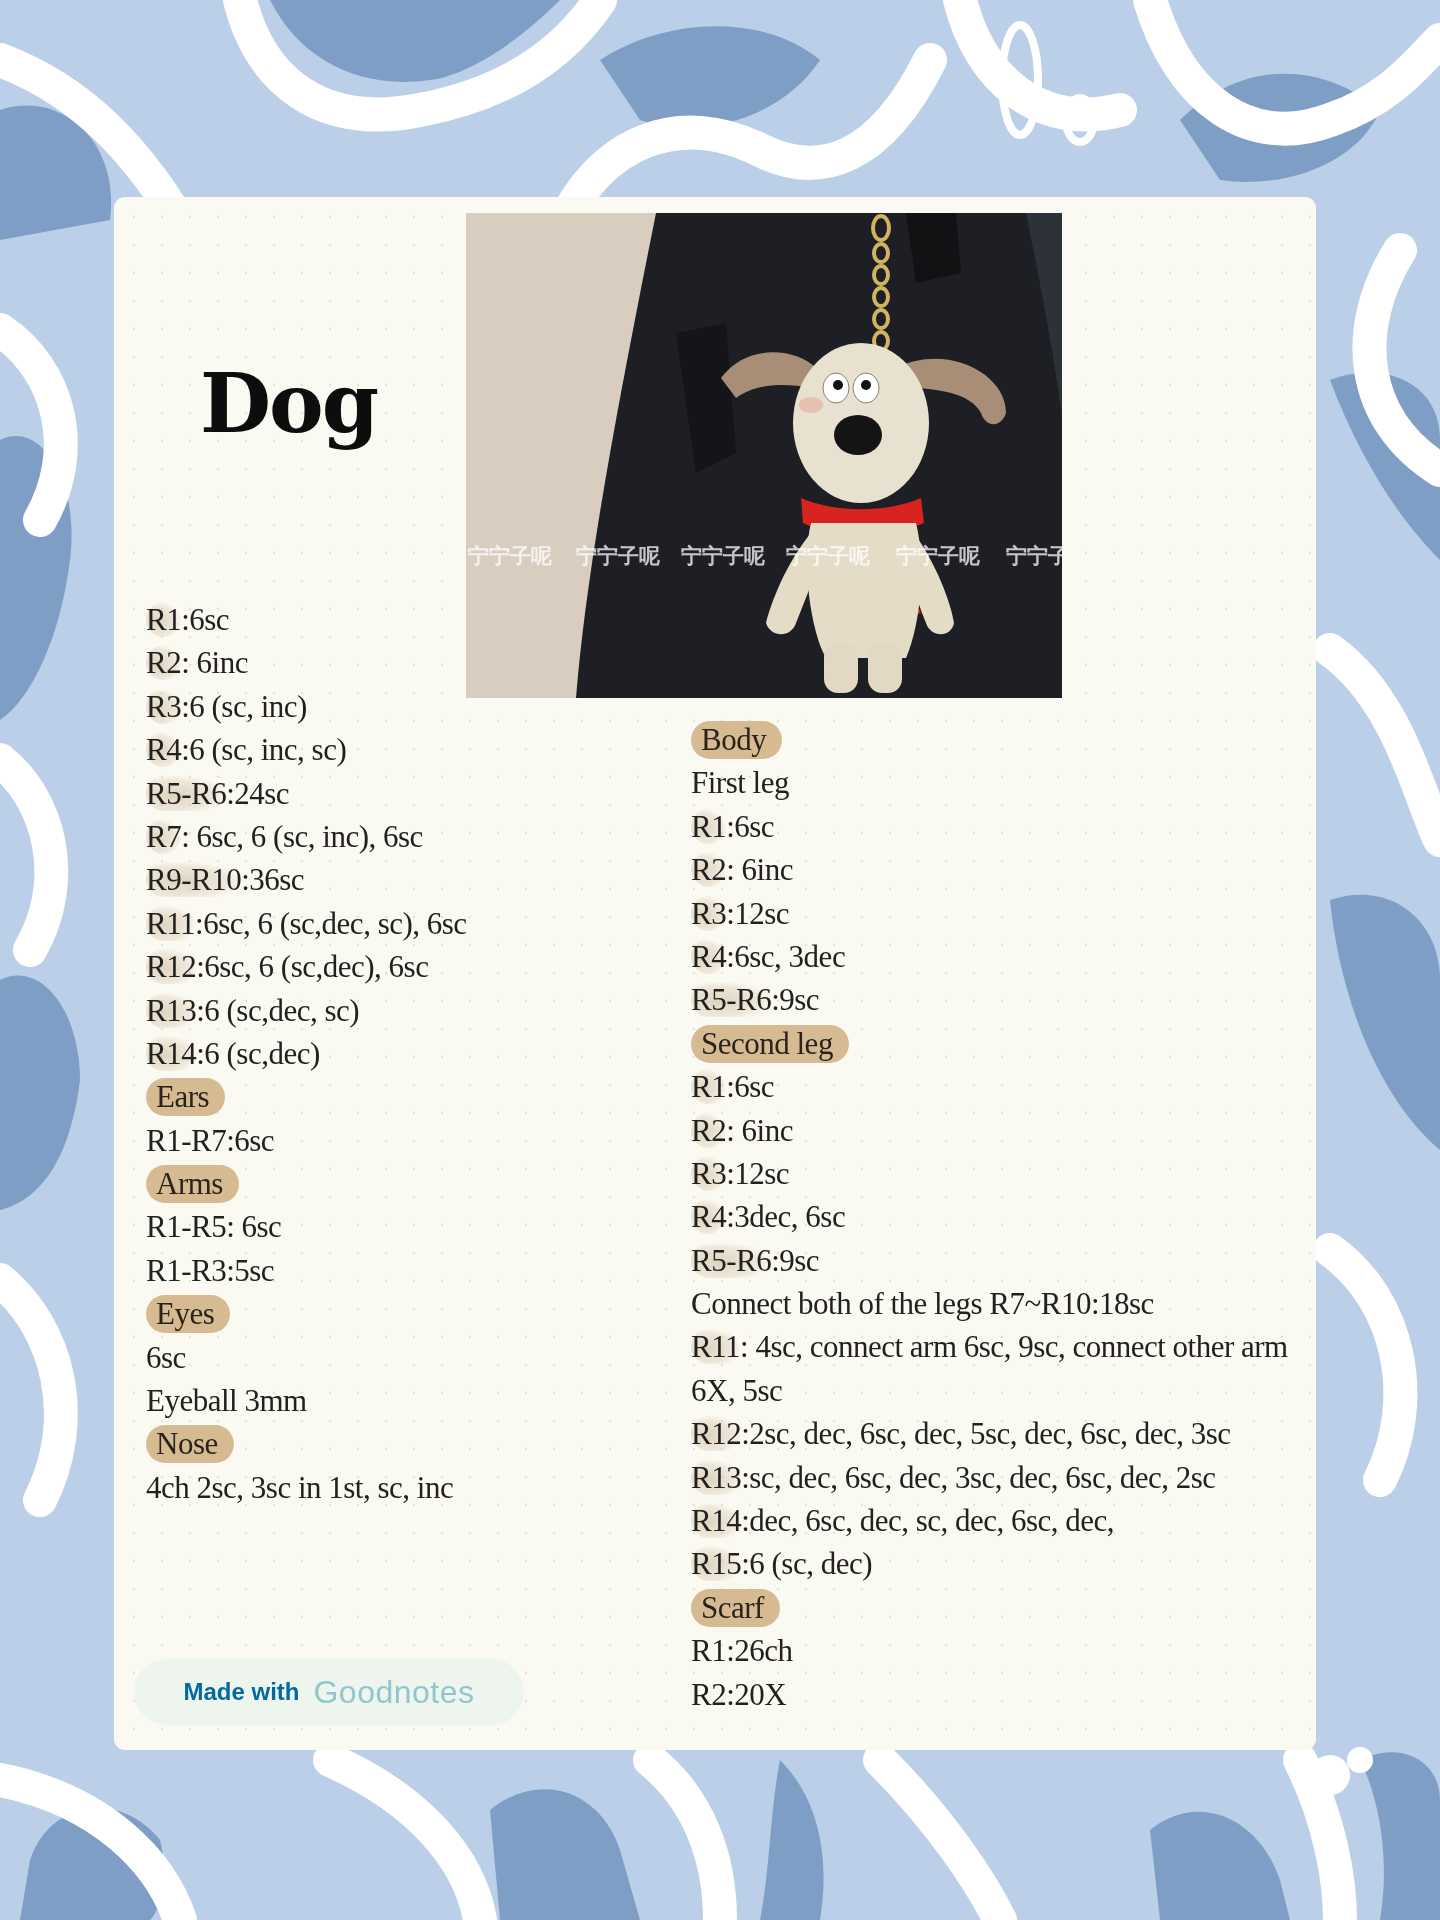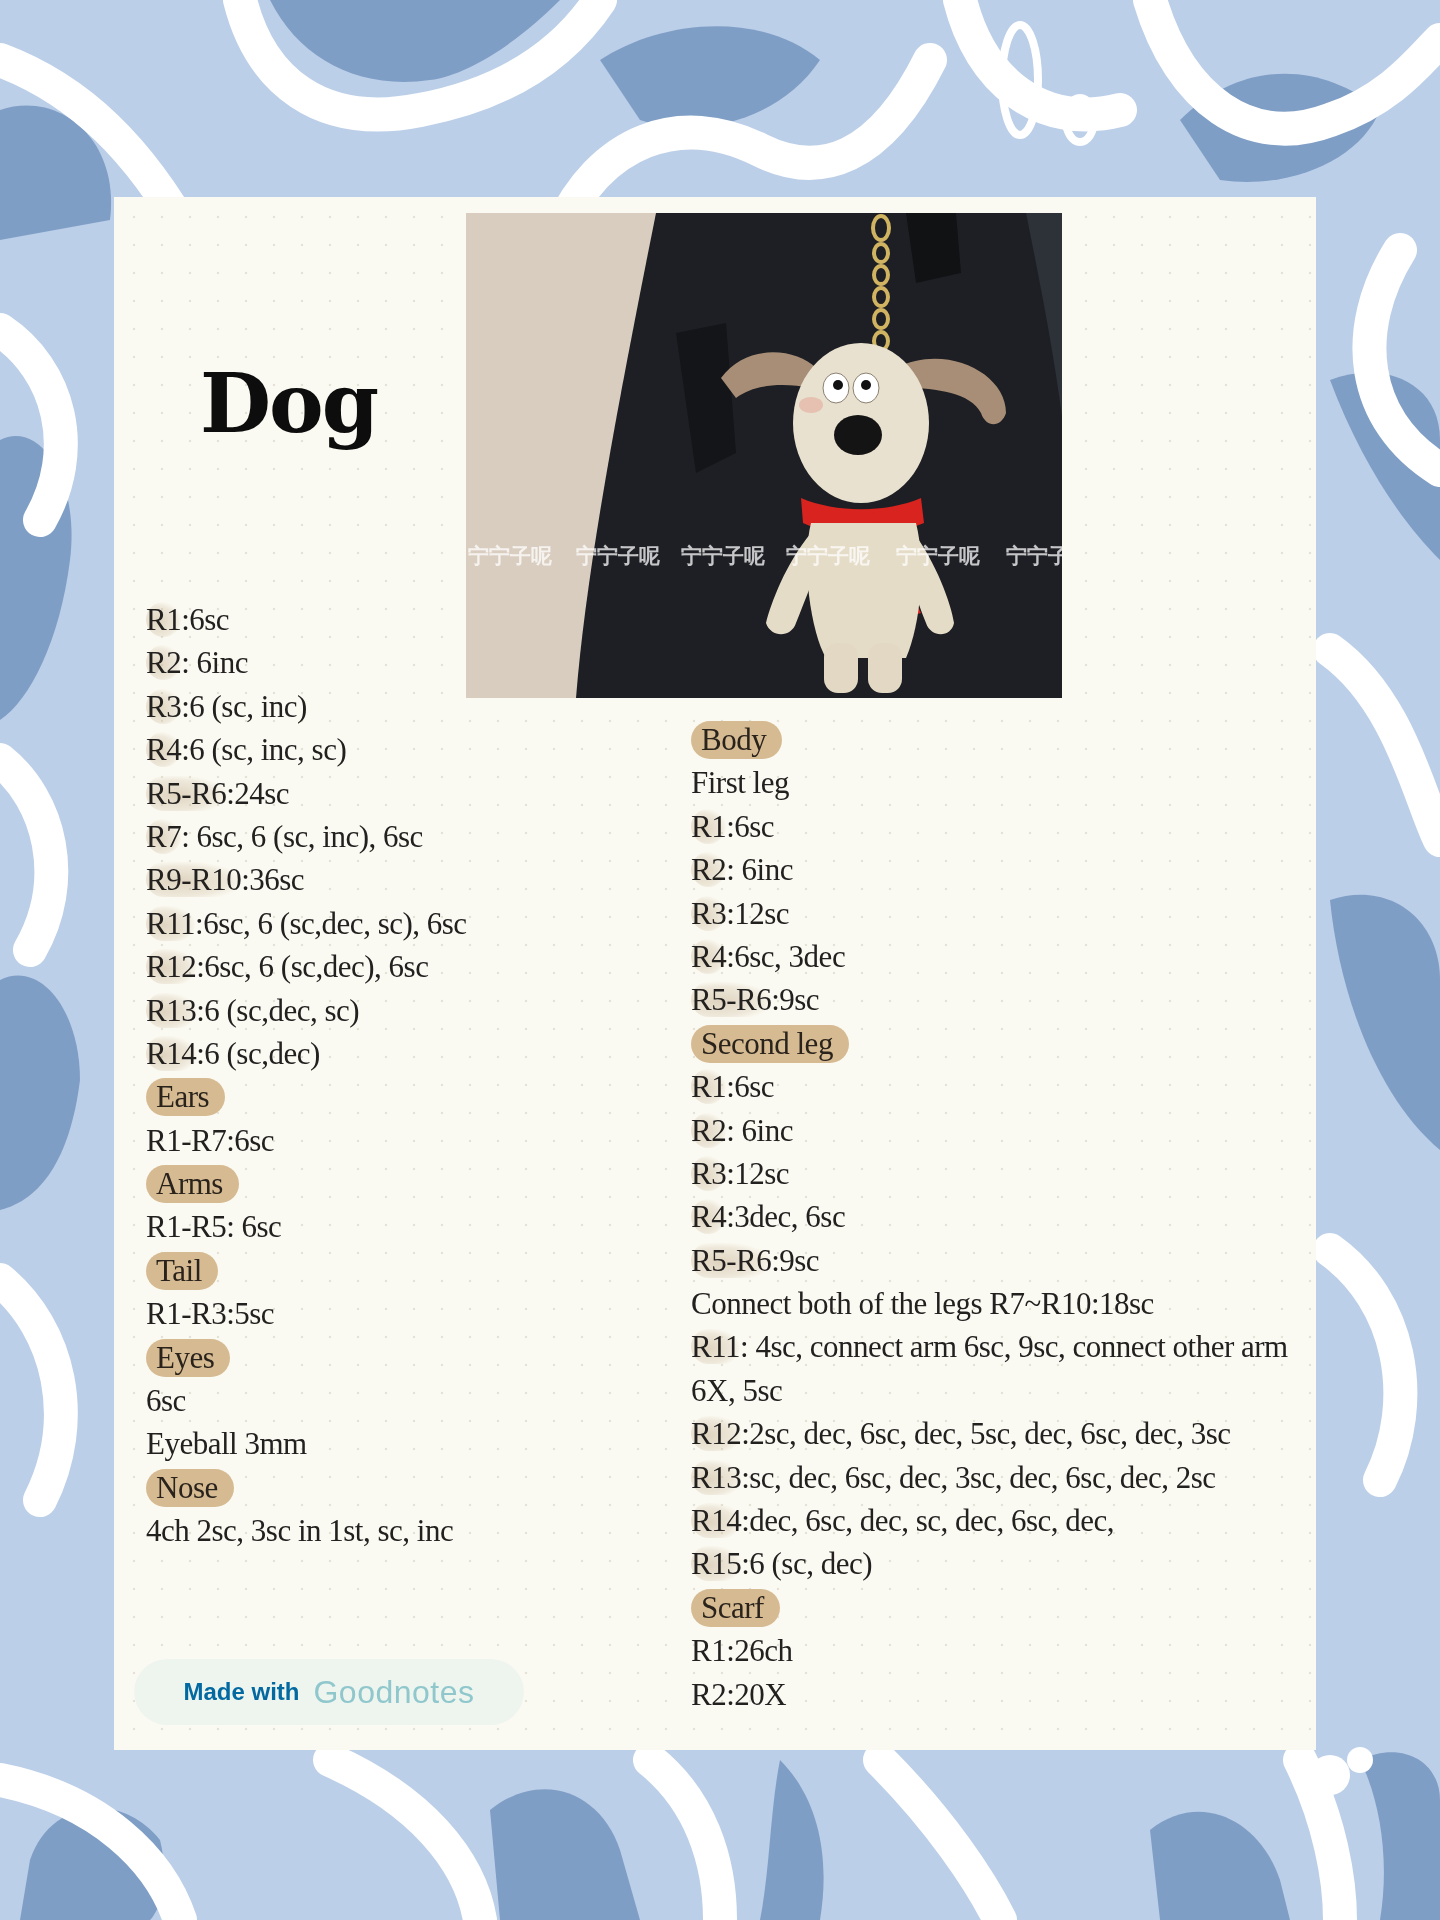--- a/index.html
+++ b/index.html
@@ -9,20 +9,21 @@
     font-family: "Liberation Serif", "DejaVu Serif", serif;
   }
   .bg-layer { position: absolute; inset: 0; z-index: 0; }
   .page {
     position: absolute; left: 114px; top: 197px; width: 1202px; height: 1553px;
     background-color: #fbfaf2;
     background-image: radial-gradient(circle, #e4e2d6 1.3px, transparent 1.6px);
     background-size: 28px 28px;
     background-position: 6px 6px;
     z-index: 1;
+    border-radius: 11px;
   }
   .title {
     position: absolute; left: 86px; top: 158px;
     font-family: "DejaVu Serif", "Liberation Serif", serif;
     font-weight: bold; font-size: 82px; letter-spacing: -2px;
     color: #0d0d0d; margin: 0;
   }
   .photo {
     position: absolute; left: 352px; top: 16px; width: 596px; height: 485px;
     overflow: hidden; background: #d8cbbd;
@@ -166,21 +167,20 @@
     <div class="line"><span class="rlabel">R7</span><span>: 6sc, 6 (sc, inc), 6sc</span></div>
     <div class="line"><span class="rlabel">R9-R10</span><span>:36sc</span></div>
     <div class="line"><span class="rlabel">R11</span><span>:6sc, 6 (sc,dec, sc), 6sc</span></div>
     <div class="line"><span class="rlabel">R12</span><span>:6sc, 6 (sc,dec), 6sc</span></div>
     <div class="line"><span class="rlabel">R13</span><span>:6 (sc,dec, sc)</span></div>
     <div class="line"><span class="rlabel">R14</span><span>:6 (sc,dec)</span></div>
     <div class="line"><span class="pill">Ears</span></div>
     <div class="line">R1-R7:6sc</div>
     <div class="line"><span class="pill">Arms</span></div>
     <div class="line">R1-R5: 6sc</div>
-    <div class="line"><span class="pill">Tail</span></div>
     <div class="line">R1-R3:5sc</div>
     <div class="line"><span class="pill">Eyes</span></div>
     <div class="line">6sc</div>
     <div class="line">Eyeball 3mm</div>
     <div class="line"><span class="pill">Nose</span></div>
     <div class="line">4ch 2sc, 3sc in 1st, sc, inc</div>
   </div>
 
   <div class="col col-right">
     <div class="line"><span class="pill">Body</span></div>

